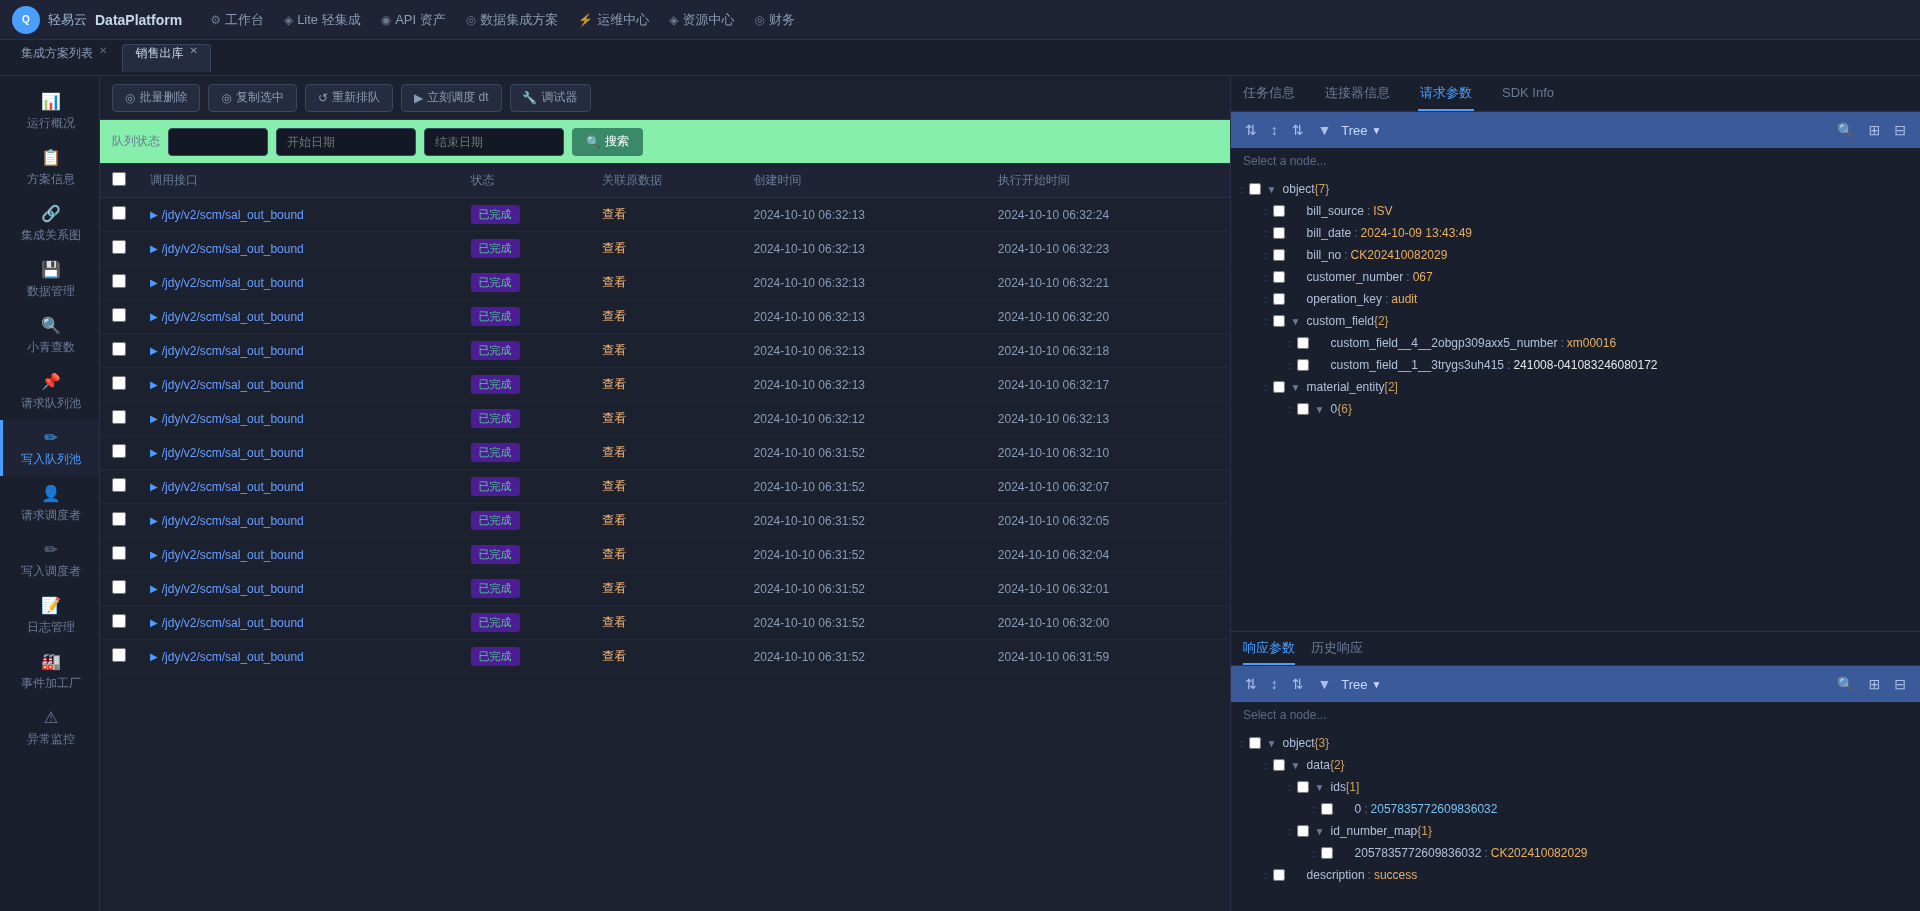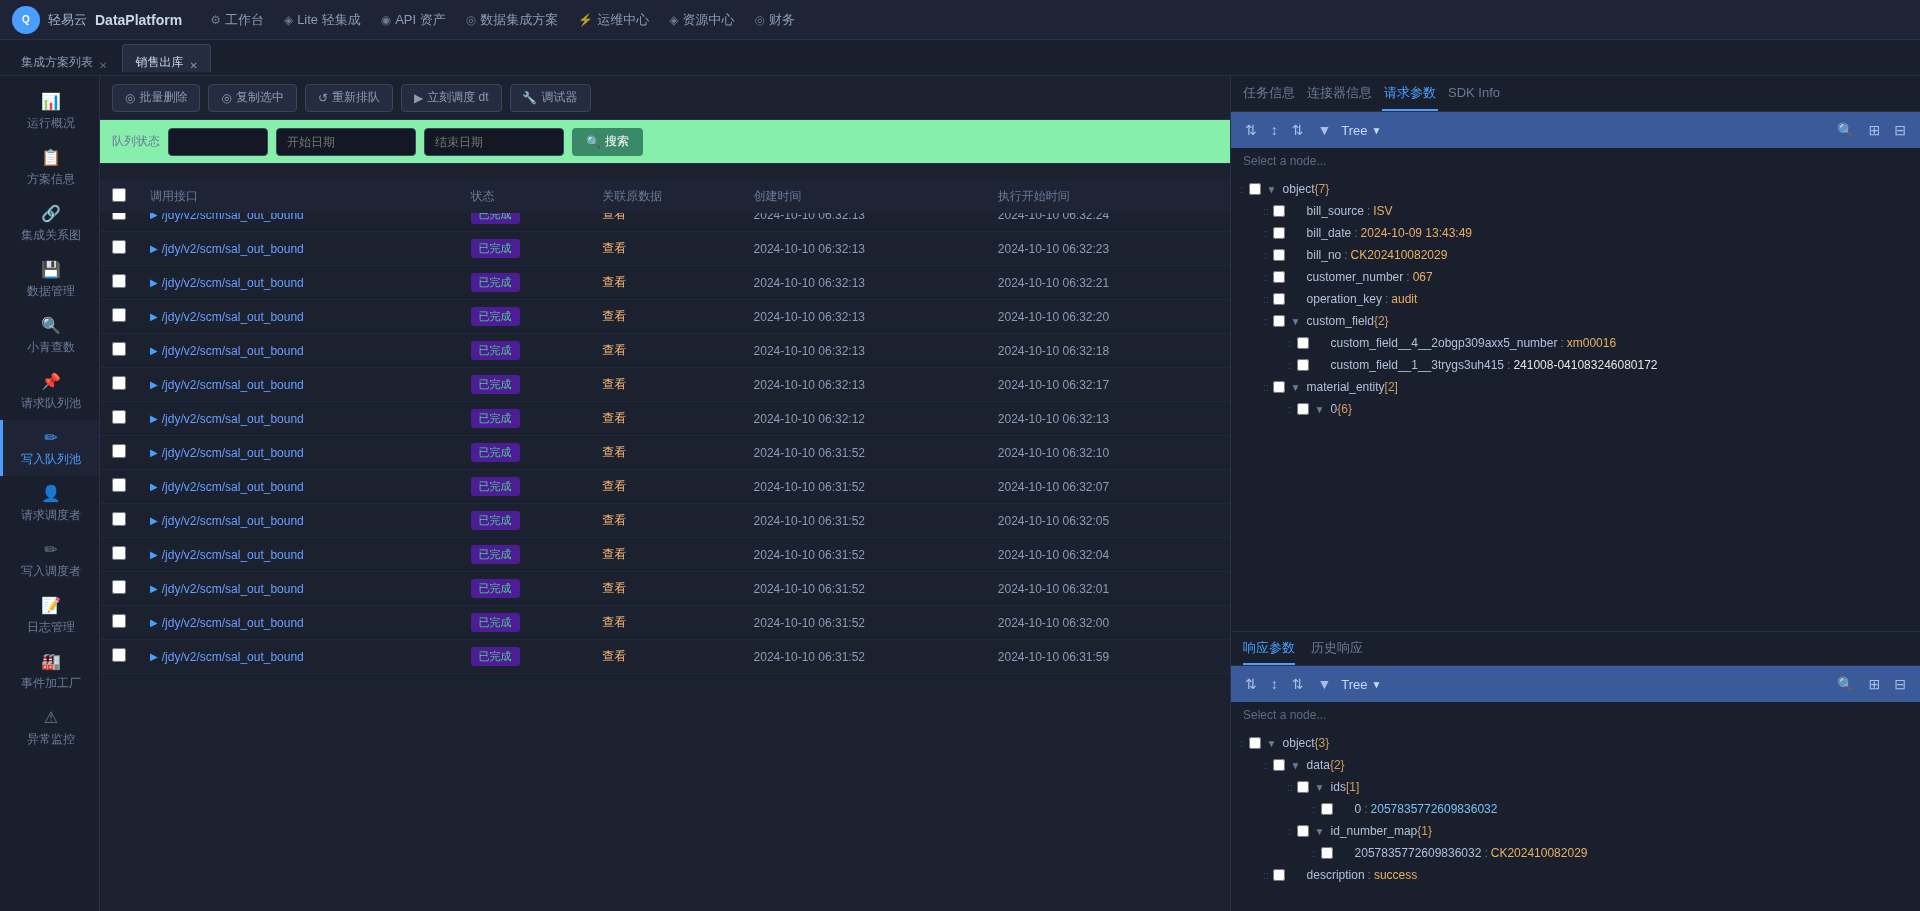--- a/index.html
+++ b/index.html
@@ -45,21 +45,21 @@
       height: 36px;
       display: flex;
       align-items: center;
       border-bottom: 1px solid #2a3048;
       padding: 0 8px;
       gap: 2px;
     }
     .tab {
       height: 28px;
       padding: 0 12px;
-      display: flex; align-items: flex-end; gap: 6px;
+      display: flex; align-items: flex-start; gap: 6px;
       border-radius: 4px 4px 0 0;
       cursor: pointer;
       font-size: 12px;
       color: #8a9bb5;
       background: transparent;
       border: 1px solid transparent;
     }
     .tab.active {
       background: #252c40;
       color: #c8d8e8;
@@ -175,21 +175,21 @@
     }
     .data-table th {
       background: #1e2436;
       color: #6a7a95;
       padding: 8px 12px;
       text-align: left;
       font-size: 12px;
       font-weight: normal;
       border-bottom: 1px solid #2a3048;
       white-space: nowrap;
-      position: sticky; top: 16px; z-index: 1;
+      position: sticky; top: 0; z-index: 1;
     }
     .data-table td {
       padding: 7px 12px;
       border-bottom: 1px solid #222840;
       font-size: 12px;
       color: #8a9bb5;
       white-space: nowrap;
     }
     .check-col { width: 36px; text-align: center; }
     .status-badge {
@@ -265,21 +265,21 @@
       padding: 0 4px;
     }
 
     
     .panel-tabs {
       height: 36px;
       background: #1a1f2e;
       display: flex;
       align-items: center;
       padding: 0 10px;
-      gap: 8px;
+      gap: 26px;
       border-bottom: 1px solid #2a3048;
     }
     .panel-tab {
       height: 100%;
       display: flex;
       align-items: center;
       font-size: 13px;
       color: #6a7a95;
       cursor: pointer;
       border-bottom: 2px solid transparent;

